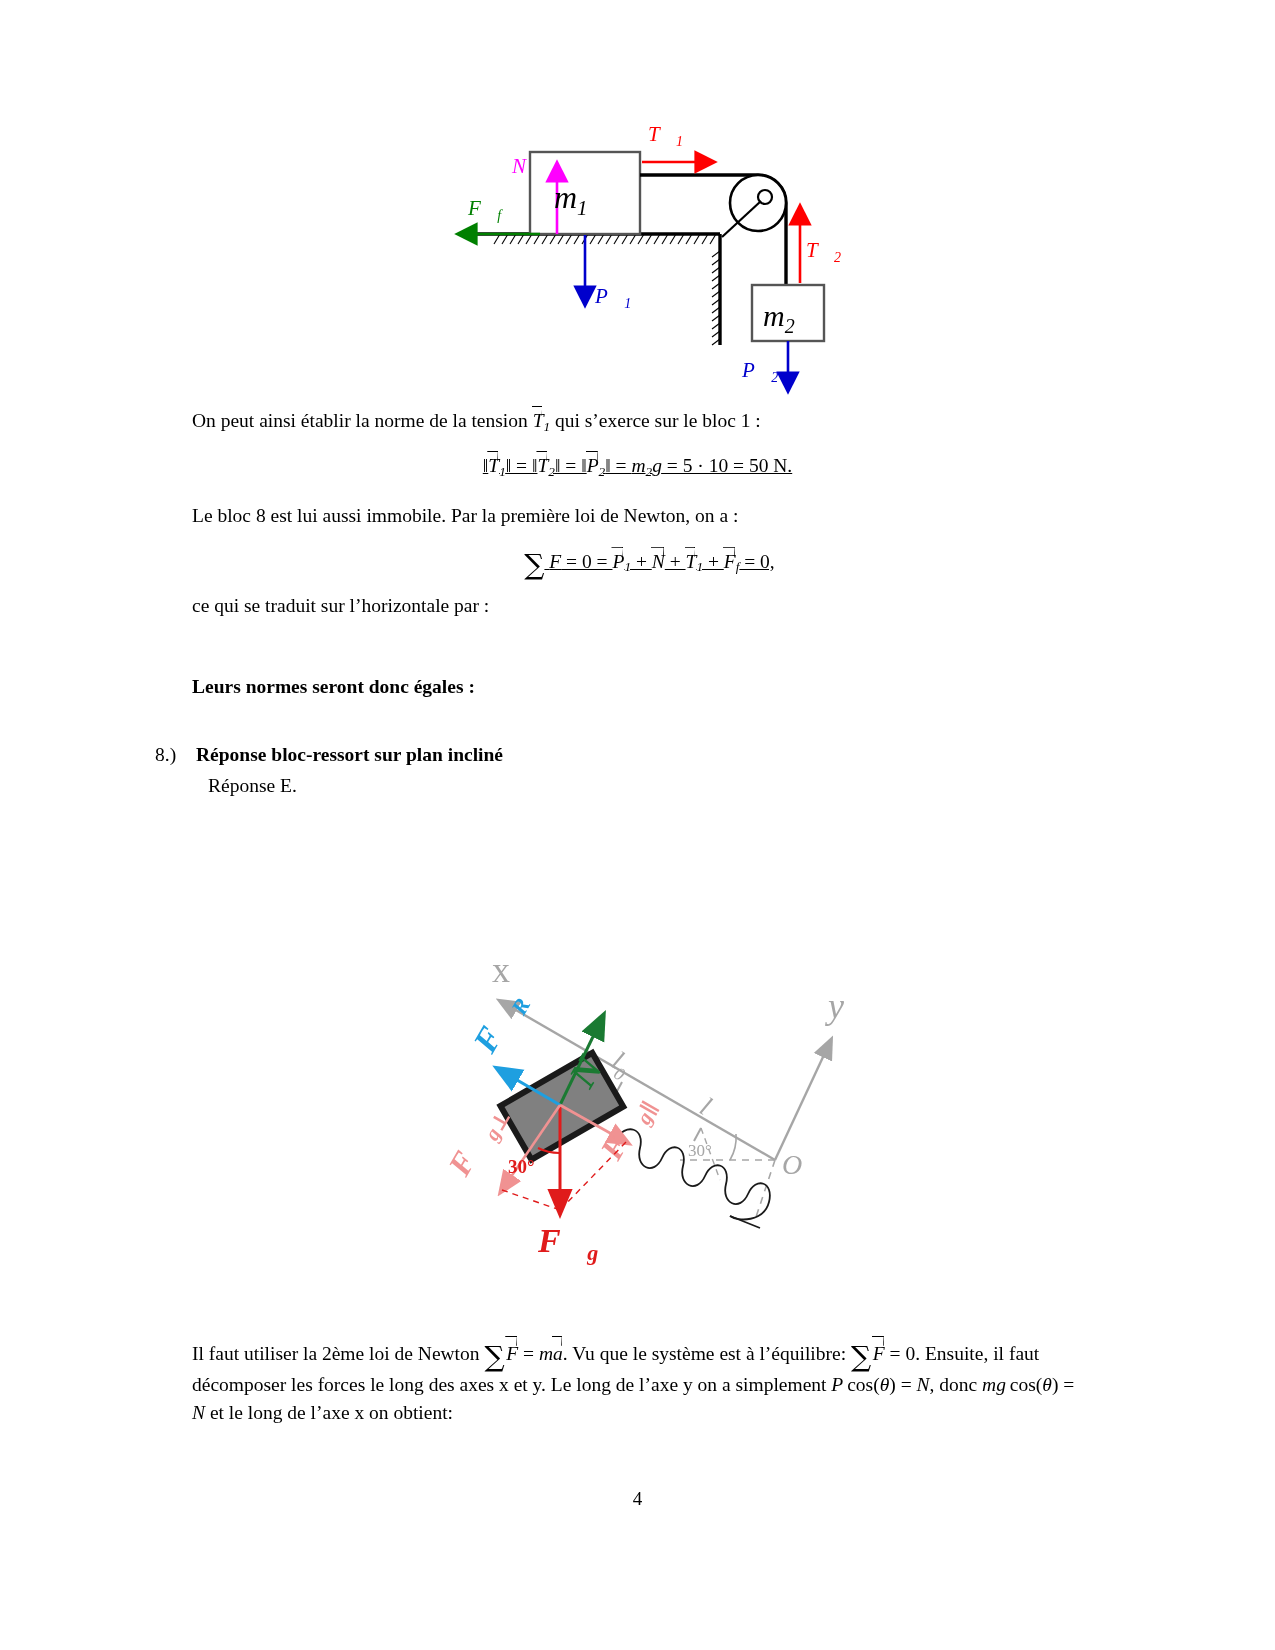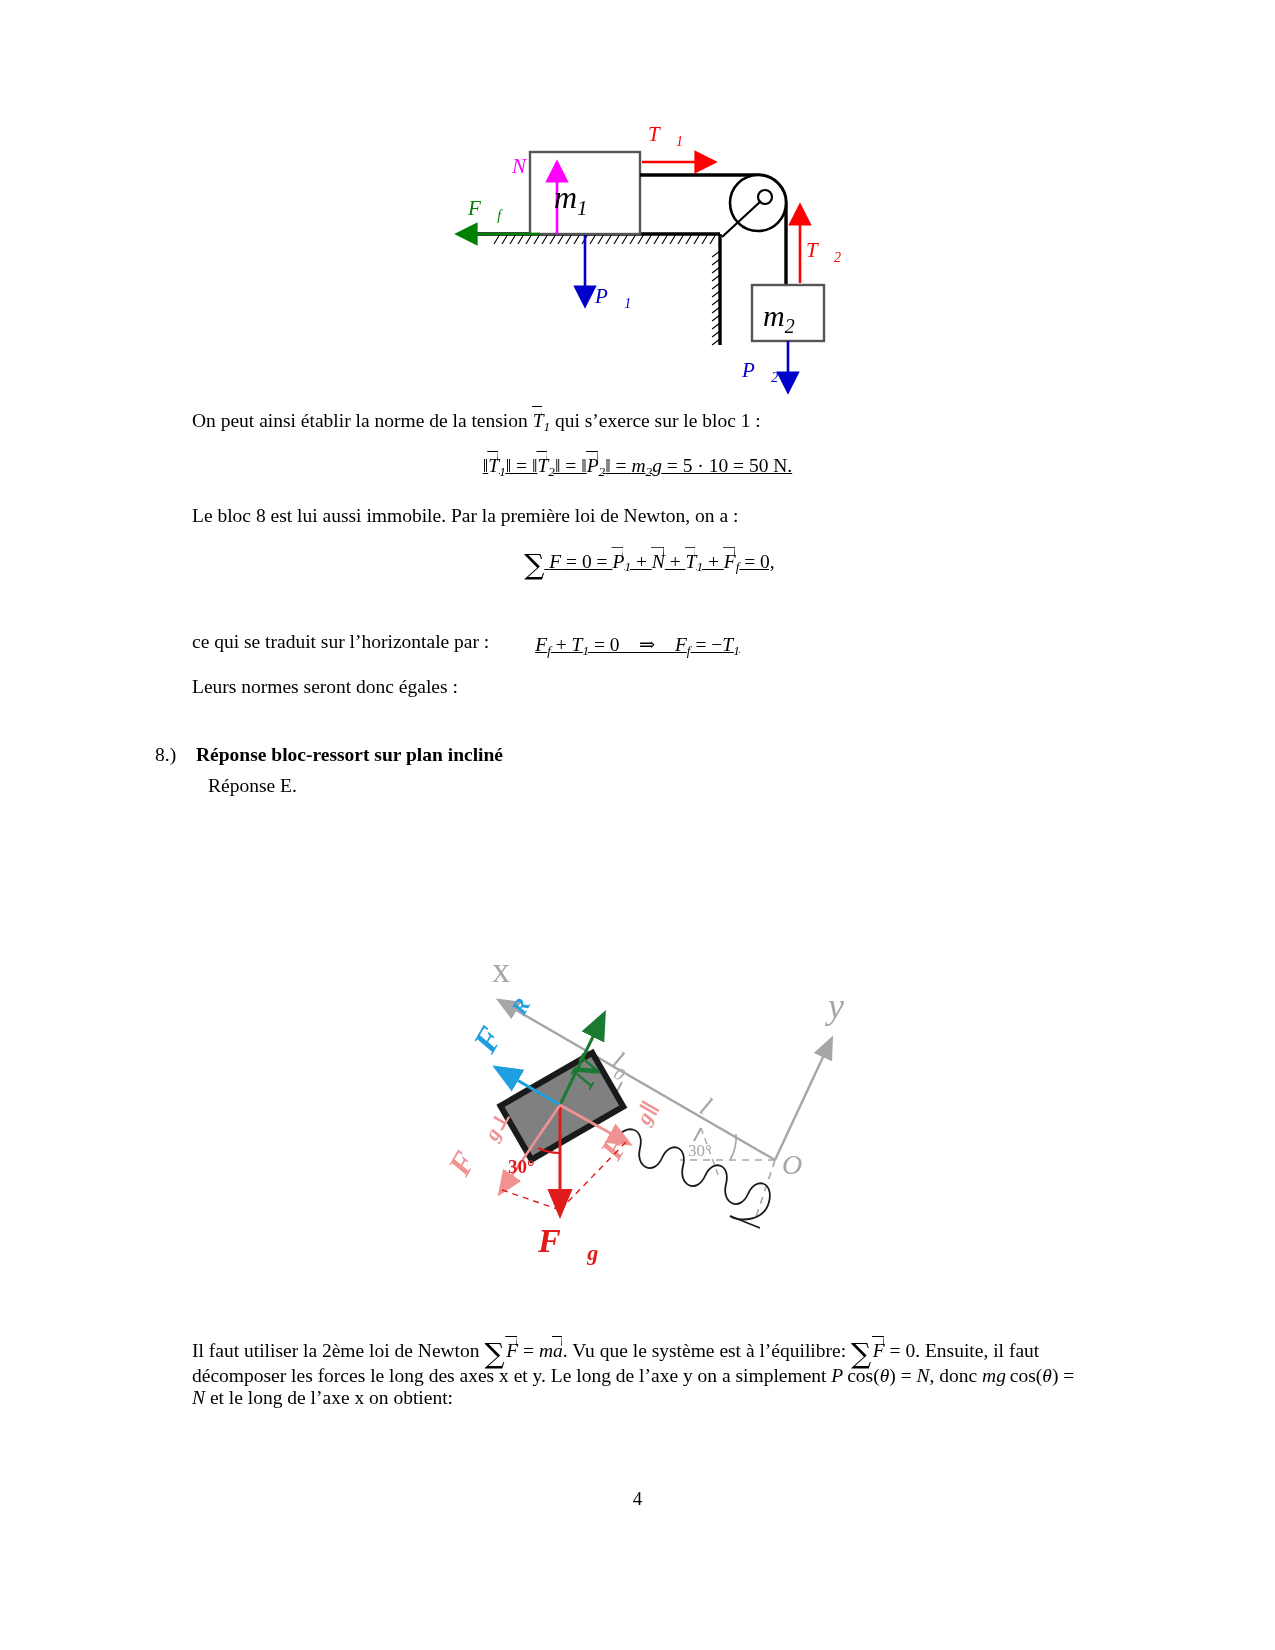--- a/index.html
+++ b/index.html
@@ -169,31 +169,26 @@
   <div class="para" style="left:192px;top:505px;width:700px;">
     Le bloc 8 est lui aussi immobile. Par la première loi de Newton, on a :
   </div>
 
   <div class="eq" style="top:548px;padding-left:12px;">
     <span class="sum">∑</span> <span class="it">F</span> = 0 =
     <span class="vec">P</span><sub class="it">1</sub> + <span class="vec">N</span> +
     <span class="vec">T</span><sub class="it">1</sub> + <span class="vec">F</span><sub class="it">f</sub> = 0,
   </div>
 
-  <div class="para" style="left:192px;top:595px;width:700px;margin-top:36px;">
+  <div class="para" style="left:192px;top:595px;width:700px;">
     ce qui se traduit sur l’horizontale par :
   </div>
 
-  <div class="eq" style="top:633px;">
-    <span class="it">F</span><sub class="it">f</sub> + <span class="it">T</span><sub class="it">1</sub> = 0
-    &nbsp;&nbsp;&nbsp;⇒&nbsp;&nbsp;&nbsp;
-    <span class="it">F</span><sub class="it">f</sub> = −<span class="it">T</span><sub class="it">1</sub>
-  </div>
-
-  <div class="para" style="left:192px;top:676px;width:700px;">
+
+  <div class="para" style="left:192px;top:676px;width:700px;font-weight:bold;">
     Leurs normes seront donc égales :
   </div>
 
 
   <div class="para" style="left:155px;top:744px;">
     <span>8.)</span>
   </div>
   <div class="para bold" style="left:196px;top:744px;">
     <span>Réponse bloc-ressort sur plan incliné</span>
   </div>
@@ -276,21 +271,21 @@
       <text x="36" y="288" font-size="32" fill="#f09292" font-weight="bold" font-style="italic" transform="rotate(-60 36 288)">F⃗<tspan font-size="21" dy="8">g⊥</tspan></text>
 
       <line x1="72" y1="300" x2="130" y2="320" stroke="#e01b1b" stroke-width="1.4" stroke-dasharray="6,5"></line>
       <line x1="196" y1="252" x2="130" y2="320" stroke="#e01b1b" stroke-width="1.4" stroke-dasharray="6,5"></line>
 
       <path d="M 108 258 A 48 48 0 0 0 130 263" fill="none" stroke="#e01b1b" stroke-width="2"></path>
       <text x="78" y="283" font-size="19" fill="#e01b1b" font-weight="bold">30°</text>
     </svg>
   </div>
 
-  <div class="para" style="left:192px;top:1340px;width:886px;line-height:22px;text-align:left;">
+  <div class="para" style="left:192px;top:1340px;width:886px;line-height:28px;text-align:left;">
     Il faut utiliser la 2ème loi de Newton <span class="sum">∑</span> <span class="vec">F</span>
     = <span class="it">m</span><span class="vec">a</span>. Vu que le système est à l’équilibre:
     <span class="sum">∑</span> <span class="vec">F</span> = 0. Ensuite,
     il faut décomposer les forces le long des axes x et y. Le long de l’axe y on a simplement
     <span class="it">P</span> cos(<span class="it">θ</span>) = <span class="it">N</span>,
     donc <span class="it">mg</span> cos(<span class="it">θ</span>) = <span class="it">N</span>
     et le long de l’axe x on obtient:
   </div>
 
 

